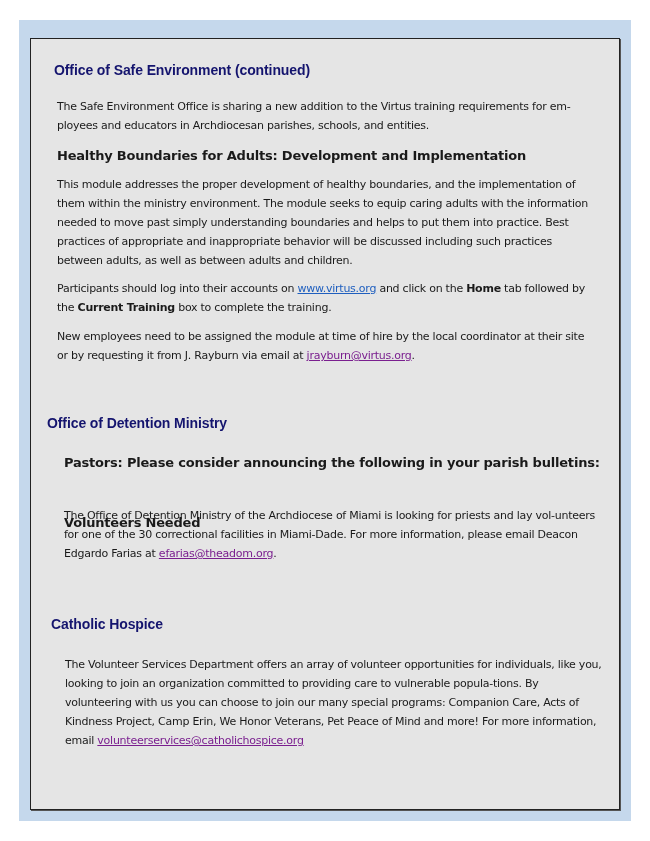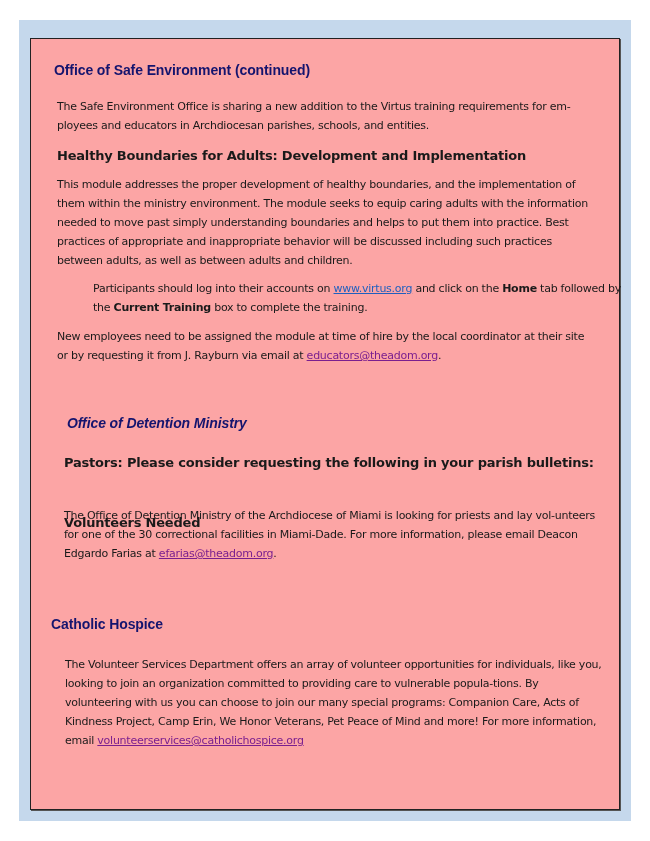--- a/index.html
+++ b/index.html
@@ -1,20 +1,20 @@
 <!DOCTYPE html>
 <html><head>
 <meta charset="utf-8">
 <style>
   html, body { margin: 0; padding: 0; background: #ffffff; }
   body { width: 650px; height: 841px; position: relative; overflow: hidden;
          font-family: "DejaVu Sans", sans-serif; color: #1a1a1a; }
   .frame { position: absolute; left: 19px; top: 20px; width: 612px; height: 801px; background: #c5d8ec; }
   .page { position: absolute; left: 30px; top: 38px; width: 588px; height: 770px;
-          background: #fca5a5; border: 1px solid #222; box-shadow: 1px 1px 0 #555; }
+          background: #e5e5e5; border: 1px solid #222; box-shadow: 1px 1px 0 #555; }
   .section-title { position: absolute; font-family: "Liberation Sans", sans-serif; font-weight: bold;
                    font-size: 14px; color: #14146e; letter-spacing: -0.1px; }
   .para { position: absolute; font-family: "DejaVu Sans", sans-serif; font-size: 11px; line-height: 19px;
           color: #1a1a1a; letter-spacing: -0.25px; margin: 0; }
   .para b { font-weight: bold; }
   .sub { position: absolute; font-family: "DejaVu Sans", sans-serif; font-weight: bold; font-size: 13px;
          line-height: 19px; color: #1a1a1a; letter-spacing: -0.2px; margin: 0; }
   a.link-blue { color: #1f5fbf; text-decoration: underline; }
   a.link-purple { color: #7a1f8f; text-decoration: underline; }
 </style>
@@ -25,27 +25,27 @@
 <div class="page">
 
   <div class="section-title" style="left:23px; top:23px;">Office of Safe Environment (continued)</div>
 
   <p class="para" style="left:26px; top:58px; width:540px;">The Safe Environment Office is sharing a new addition to the Virtus training requirements for em-ployees and educators in Archdiocesan parishes, schools, and entities.</p>
 
   <p class="sub" style="left:26px; top:107px; width:540px;">Healthy Boundaries for Adults: Development and Implementation</p>
 
   <p class="para" style="left:26px; top:136px; width:540px;">This module addresses the proper development of healthy boundaries, and the implementation of them within the ministry environment. The module seeks to equip caring adults with the information needed to move past simply understanding boundaries and helps to put them into practice. Best practices of appropriate and inappropriate behavior will be discussed including such practices between adults, as well as between adults and children.</p>
 
-  <p class="para" style="left:26px; top:240px; width:540px;margin-left:36px;"><span>Participants should log into their accounts on </span><a class="link-blue" href="#">www.virtus.org</a><span> and click on the </span><b>Home</b><span> tab followed by the </span><b>Current Training</b><span> box to complete the training.</span></p>
+  <p class="para" style="left:26px; top:240px; width:540px;"><span>Participants should log into their accounts on </span><a class="link-blue" href="#">www.virtus.org</a><span> and click on the </span><b>Home</b><span> tab followed by the </span><b>Current Training</b><span> box to complete the training.</span></p>
 
-  <p class="para" style="left:26px; top:288px; width:540px;"><span>New employees need to be assigned the module at time of hire by the local coordinator at their site or by requesting it from J. Rayburn via email at </span><a class="link-purple" href="#">educators@theadom.org</a><span>.</span></p>
+  <p class="para" style="left:26px; top:288px; width:540px;"><span>New employees need to be assigned the module at time of hire by the local coordinator at their site or by requesting it from J. Rayburn via email at </span><a class="link-purple" href="#">jrayburn@virtus.org</a><span>.</span></p>
 
-  <div class="section-title" style="left:36px; top:376px;font-style:italic;">Office of Detention Ministry</div>
+  <div class="section-title" style="left:16px; top:376px;">Office of Detention Ministry</div>
 
-  <p class="sub" style="left:33px; top:414px; width:540px;">Pastors: Please consider requesting the following in your parish bulletins:</p>
+  <p class="sub" style="left:33px; top:414px; width:540px;">Pastors: Please consider announcing the following in your parish bulletins:</p>
 
   <p class="sub" style="left:33px; top:438px; width:540px;margin-top:36px;">Volunteers Needed</p>
 
   <p class="para" style="left:33px; top:467px; width:535px;"><span>The Office of Detention Ministry of the Archdiocese of Miami is looking for priests and lay vol-unteers for one of the 30 correctional facilities in Miami-Dade. For more information, please email Deacon Edgardo Farias at </span><a class="link-purple" href="#">efarias@theadom.org</a><span>.</span></p>
 
   <div class="section-title" style="left:20px; top:577px;">Catholic Hospice</div>
 
   <p class="para" style="left:34px; top:616px; width:540px;"><span>The Volunteer Services Department offers an array of volunteer opportunities for individuals, like you, looking to join an organization committed to providing care to vulnerable popula-tions. By volunteering with us you can choose to join our many special programs: Companion Care, Acts of Kindness Project, Camp Erin, We Honor Veterans, Pet Peace of Mind and more! For more information, email </span><a class="link-purple" href="#">volunteerservices@catholichospice.org</a></p>
 
 </div>

